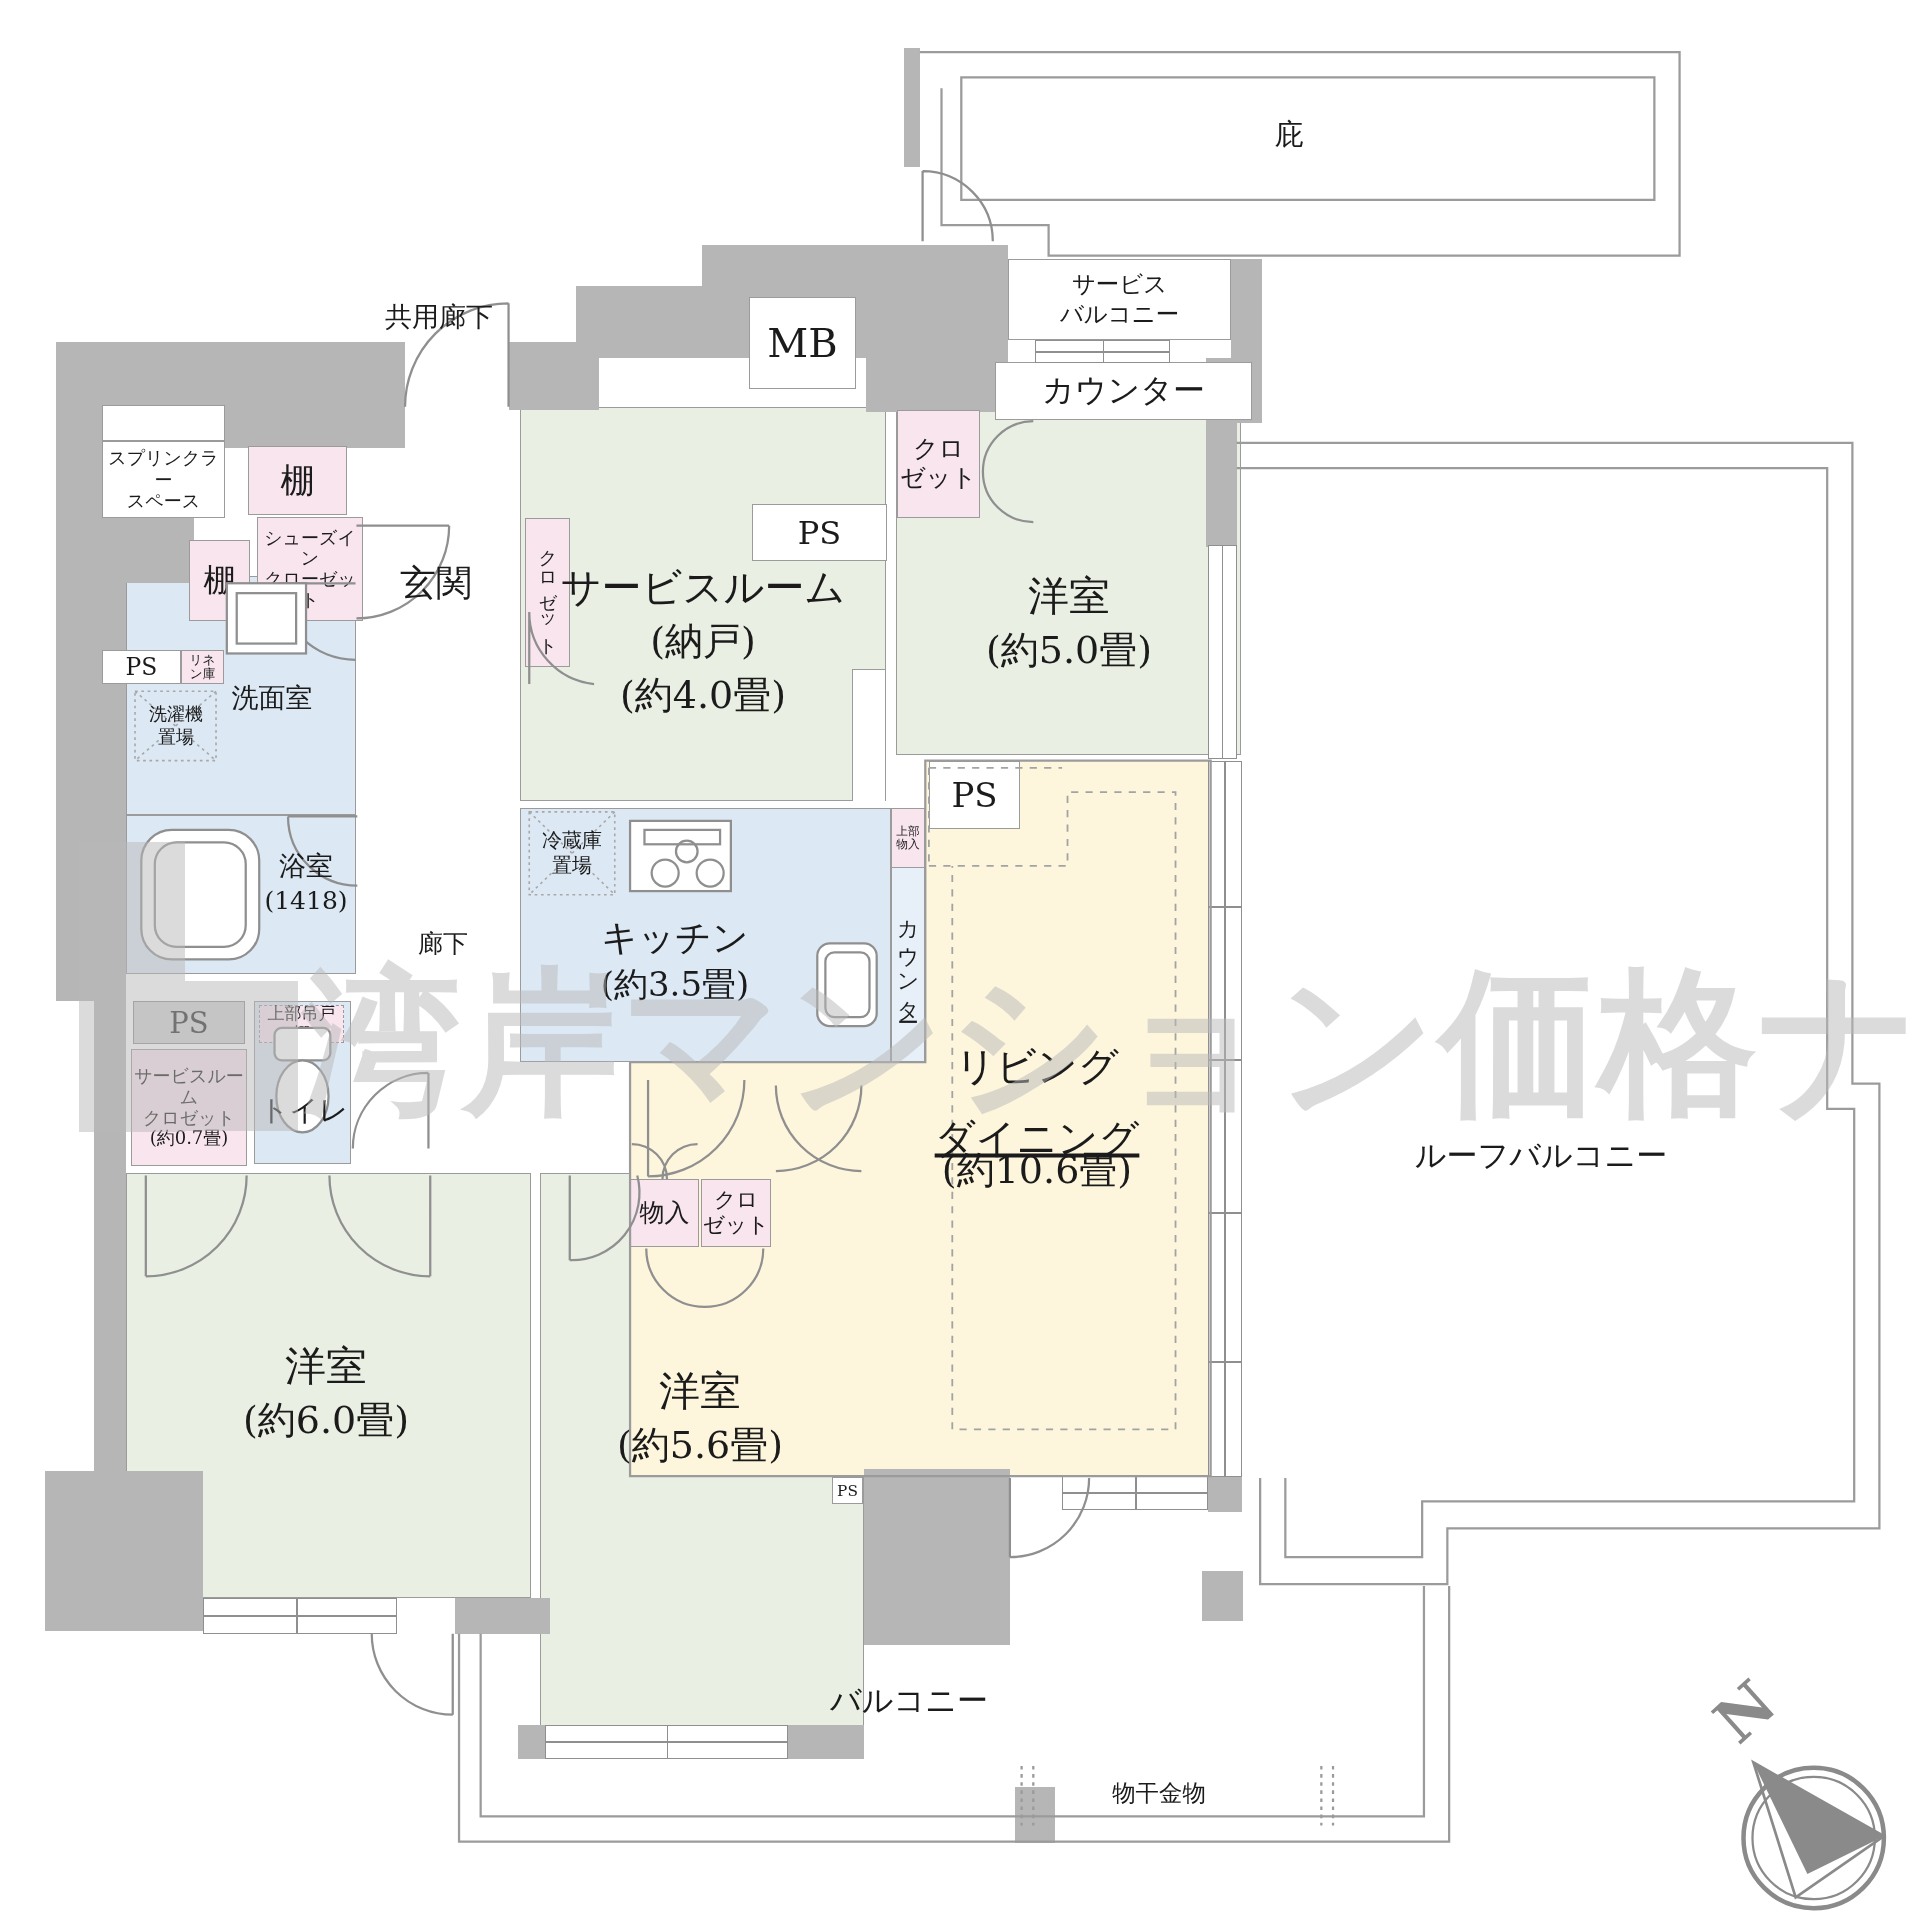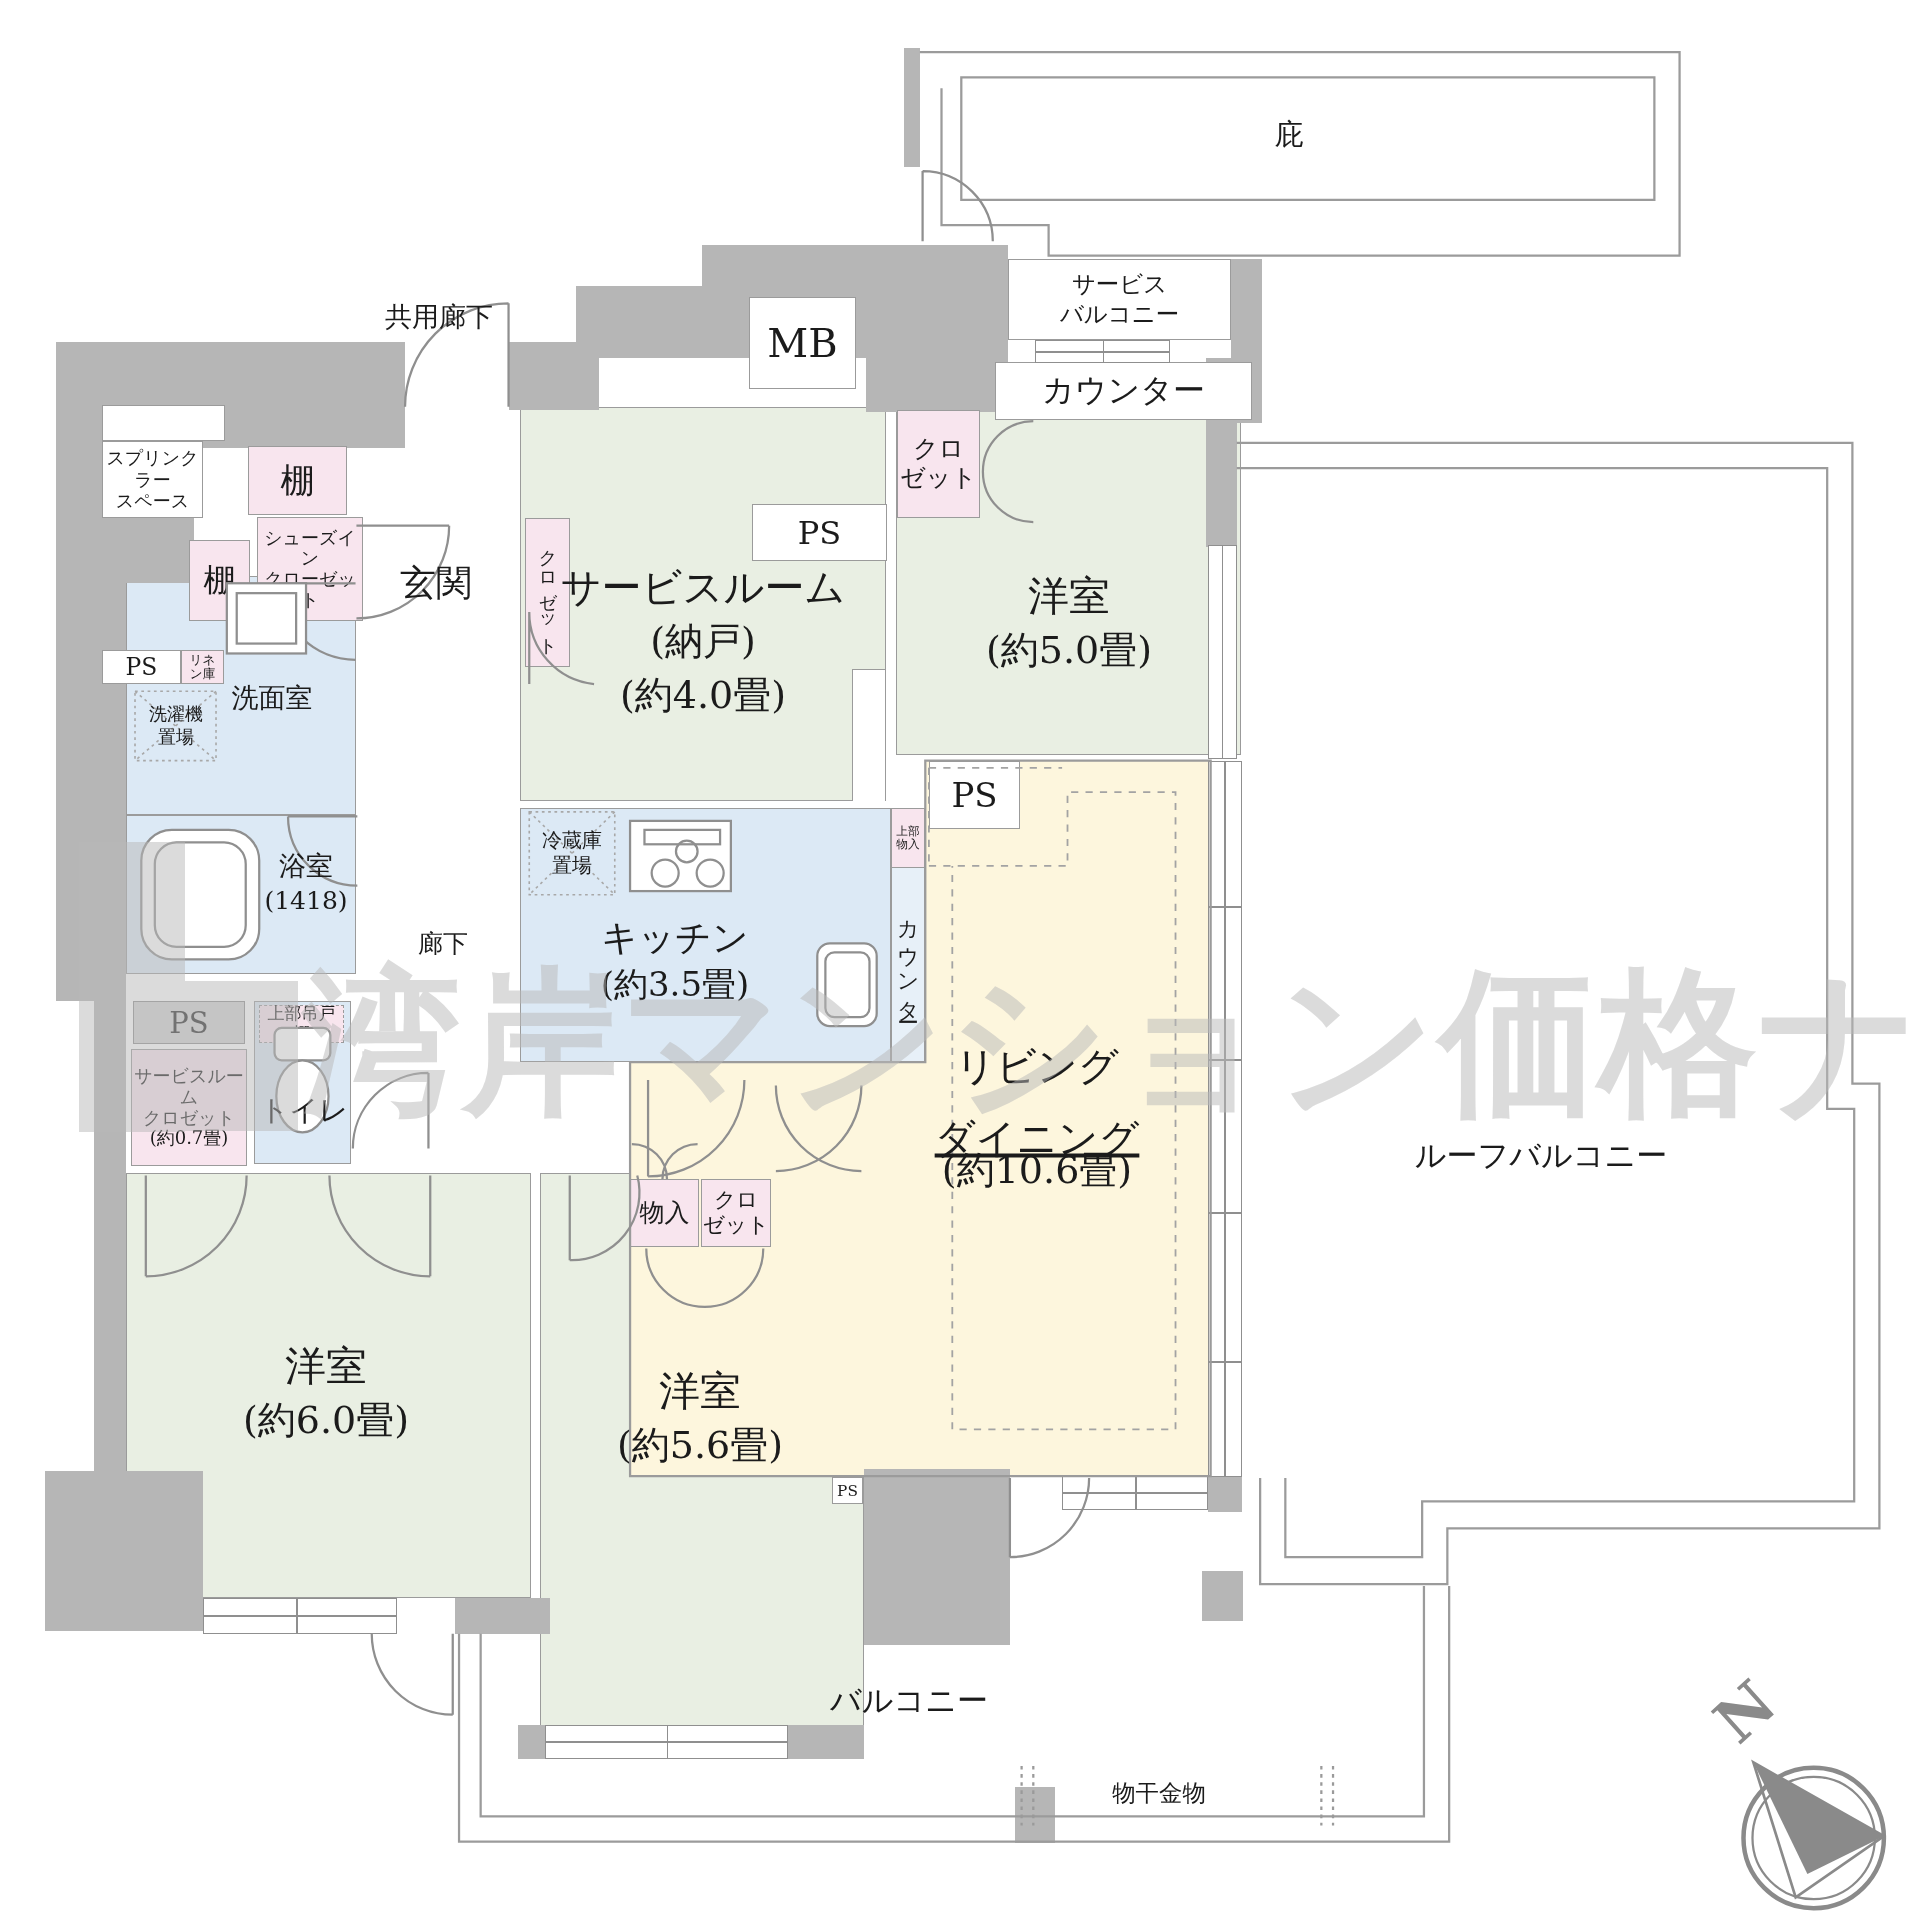--- a/index.html
+++ b/index.html
@@ -67,21 +67,21 @@
   <div class="g" style="left:904px;top:48px;width:16px;height:119px;"></div>
   <div class="g" style="left:864px;top:1469px;width:146px;height:176px;"></div>
   <div class="g" style="left:1208px;top:1467px;width:34px;height:45px;"></div>
   <div class="g" style="left:1202px;top:1571px;width:41px;height:50px;"></div>
   <div class="g" style="left:1015px;top:1787px;width:40px;height:56px;"></div>
   <div class="g" style="left:455px;top:1598px;width:95px;height:36px;"></div>
   <div class="g" style="left:518px;top:1725px;width:29px;height:34px;"></div>
   <div class="g" style="left:786px;top:1725px;width:78px;height:34px;"></div>
 
   <div class="wbox" style="left:102px;top:405px;width:123px;height:36px;"></div>
-  <div class="wbox" style="left:102px;top:441px;width:101px;height:77px;font-size:18px;line-height:1.2;">
+  <div class="wbox" style="left:102px;top:441px;width:123px;height:77px;font-size:18px;line-height:1.2;">
     <div><span>スプリンクラー</span><br>
          <span>スペース</span></div>
   </div>
   <div class="pbox" style="left:248px;top:446px;width:99px;height:69px;font-size:34px;">
     <span>棚</span>
   </div>
   <div class="pbox" style="left:257px;top:517px;width:106px;height:104px;font-size:18px;">
     <span>シューズイン</span>
     <span>クローゼット</span>
   </div>

